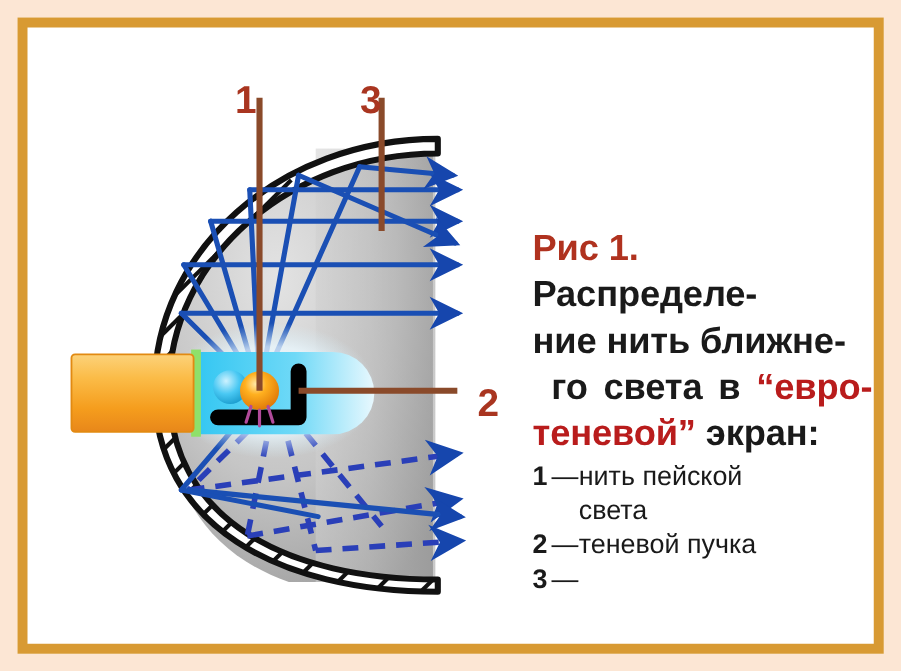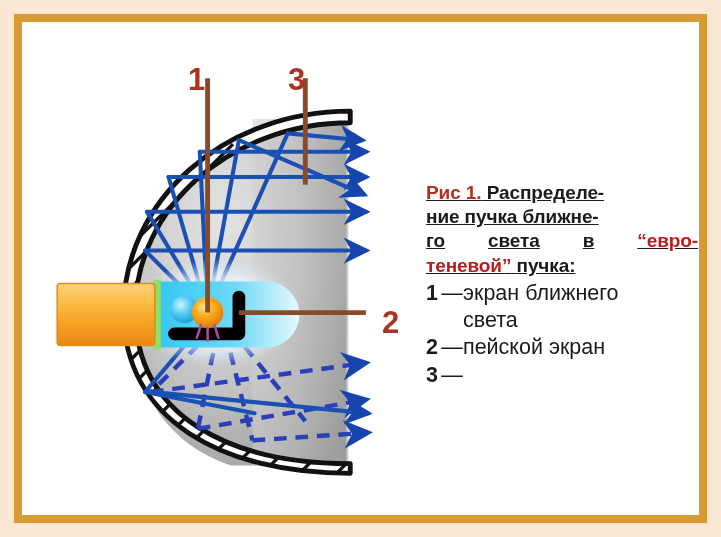--- a/index.html
+++ b/index.html
@@ -31,25 +31,24 @@
 
   
   #textblock{
     position:absolute;
     left:404px;
     top:159px;
     width:272px;
     color:#1a1a1a;
   }
   .cap{
-    font-size:19px;
+    font-size:29px;
     font-weight:bold;
     line-height:1.275;
     letter-spacing:-0.1px;
-    text-decoration:underline;
   }
   .cap .accent{color:#b0321f;}
   .cap .q{color:#b91c1c;}
   .legend{
     margin-top:2px;
     font-size:21.5px;
     line-height:1.27;
   }
   .legrow{
     display:flex;
@@ -67,20 +66,21 @@
     text-align:center;
     color:#1a1a1a;
   }
   .legtxt{font-weight:normal;}
   .legcont{
     padding-left:37px;
   }
   .justify-row{
     display:flex;
     justify-content:space-between;
+    margin-left:15px;
   }
 </style>
 </head>
 <body>
 
 <div id="page">
   <div id="frame">
 
     <div id="canvas">
       <svg viewBox="0 0 693 509" preserveAspectRatio="none" xmlns="http://www.w3.org/2000/svg">
@@ -251,47 +251,47 @@
     <div style="position:absolute;left:166px;top:40px;font-size:31px;font-weight:bold;color:#a93520;">1</div>
     <div style="position:absolute;left:266px;top:40px;font-size:31px;font-weight:bold;color:#a93520;">3</div>
     <div style="position:absolute;left:360px;top:283px;font-size:31px;font-weight:bold;color:#a93520;">2</div>
 
     <div id="textblock">
 
       <div class="cap">
         <span class="accent">Рис 1.</span><span> Распределе-</span>
       </div>
 
-      <div class="cap">ние пучка ближне-</div>
+      <div class="cap">ние нить ближне-</div>
 
       <div class="cap justify-row">
         <span>го</span>
         <span>света</span>
         <span>в</span>
         <span class="q">“евро-</span>
       </div>
 
       <div class="cap">
         <span class="q">теневой”</span>
-        <span>пучка:</span>
+        <span>экран:</span>
       </div>
 
       <div class="legend">
 
         <div class="legrow">
           <span class="legnum">1</span>
           <span class="legdash">—</span>
-          <span class="legtxt">экран  ближнего</span>
+          <span class="legtxt">нить  пейской</span>
         </div>
         <div class="legcont">света</div>
 
         <div class="legrow">
           <span class="legnum">2</span>
           <span class="legdash">—</span>
-          <span class="legtxt">пейской экран</span>
+          <span class="legtxt">теневой пучка</span>
         </div>
 
         <div class="legrow">
           <span class="legnum">3</span>
           <span class="legdash">—</span>
         </div>
 
       </div>
     </div>
 

